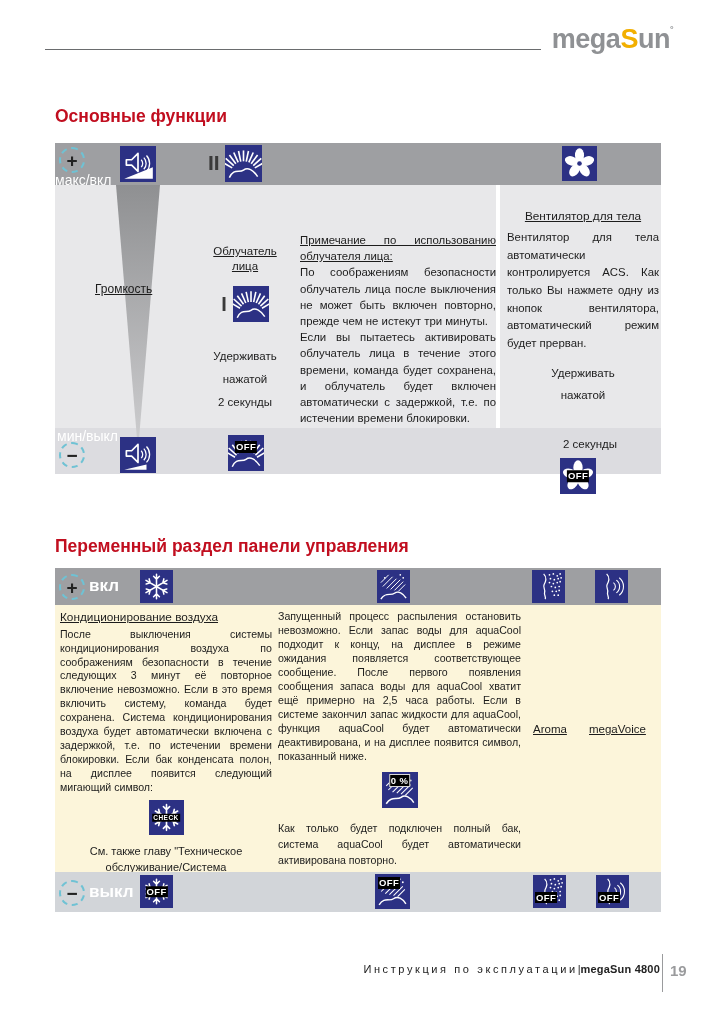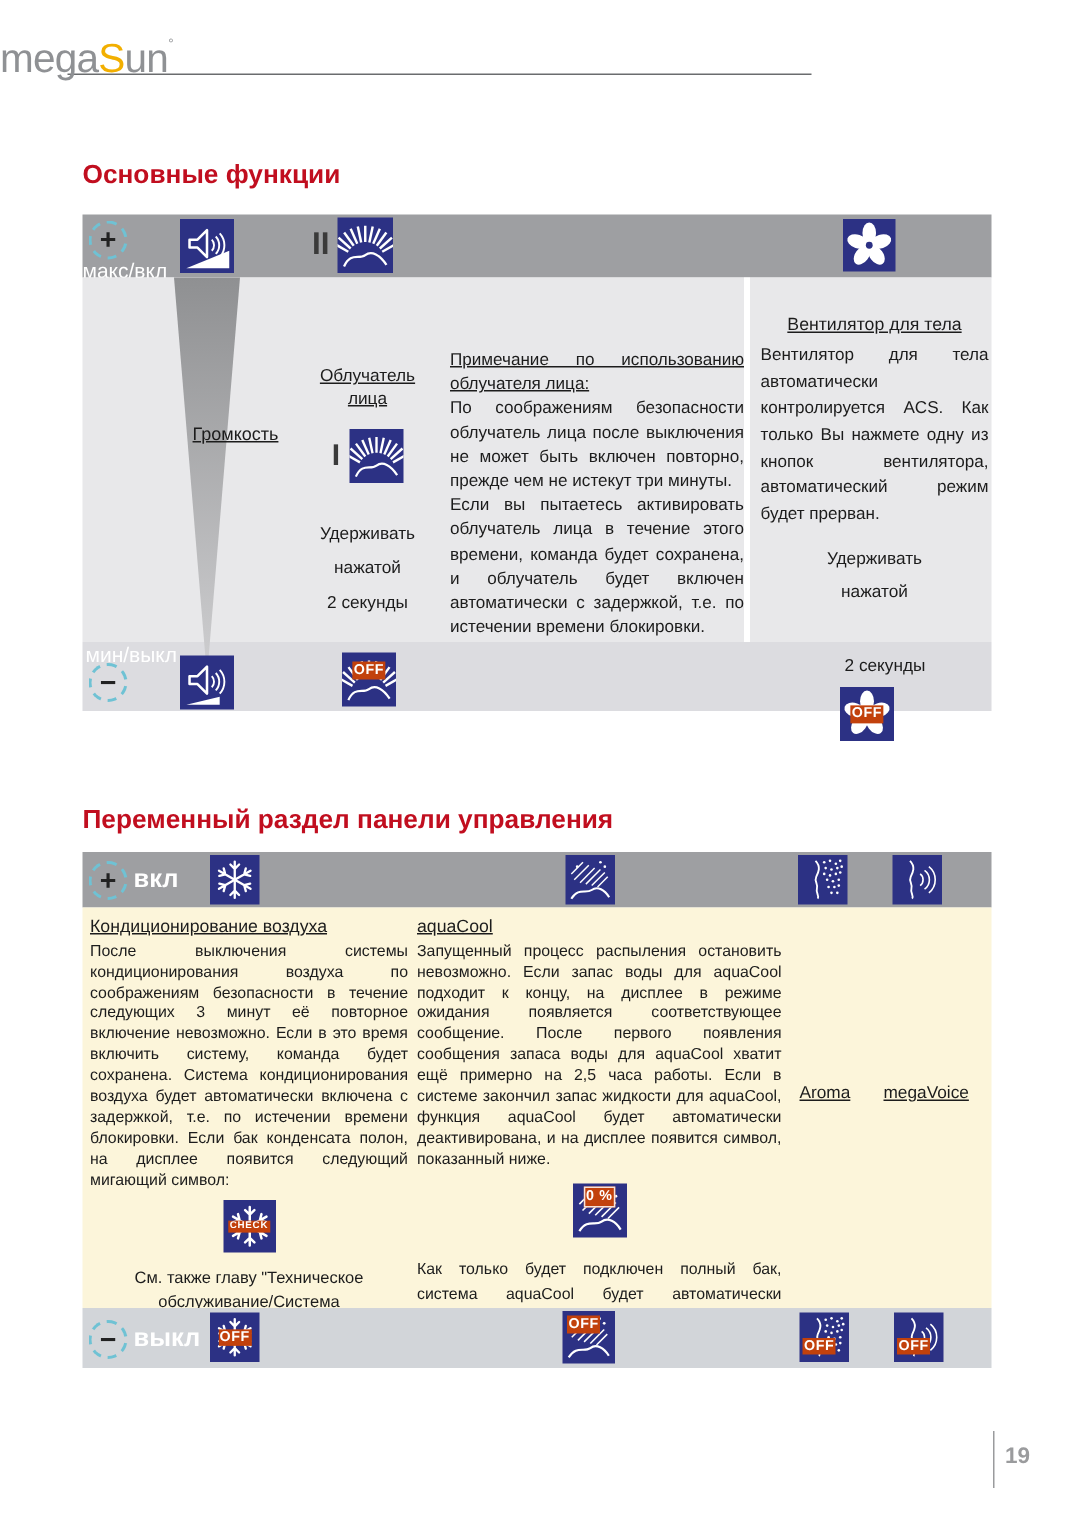--- a/index.html
+++ b/index.html
@@ -1,21 +1,21 @@
 <!DOCTYPE html>
 <html><head>
 <meta charset="utf-8">
 <style>
   html,body{margin:0;padding:0;background:#fff;}
   .page{position:relative;width:724px;height:1024px;background:#ffffff;
         font-family:"Liberation Sans",sans-serif;color:#1c1c1c;overflow:hidden;}
 
   
   .top-rule{position:absolute;left:45px;top:49px;width:496px;height:1px;background:#6a6c6e;}
-  .logo{position:absolute;left:0;top:24px;width:660px;font-size:27px;font-weight:normal;color:#8f9194;letter-spacing:-0.5px;}
+  .logo{position:absolute;left:13px;top:24px;width:660px;text-align:right;font-size:27px;font-weight:bold;color:#8f9194;letter-spacing:-0.5px;}
   .logo .accent{color:#f2af00;}
   .logo .reg{font-size:9px;vertical-align:top;color:#8f9194;}
 
   .h-red{position:absolute;left:55px;color:#c10e1f;font-weight:bold;font-size:17.5px;}
 
   
   .tbl{position:absolute;left:55px;width:606px;}
   .bar{position:absolute;left:0;width:606px;background:#9e9fa2;}
   .body1{position:absolute;left:0;top:42px;width:606px;height:243px;background:#e8e8ea;}
   .foot1{position:absolute;left:0;top:285px;width:606px;height:46px;background:#dcdce0;}
@@ -26,35 +26,35 @@
   
   .dcirc{position:absolute;width:22px;height:22px;border:2px dashed #6fc2d4;border-radius:50%;
          display:flex;align-items:center;justify-content:center;font-size:19px;font-weight:bold;color:#222;line-height:1;}
   .wlabel{position:absolute;color:#fff;font-size:14px;}
   .onoff{position:absolute;color:#fff;font-size:17px;font-weight:bold;}
 
   .nicon{position:absolute;background:#2c3184;}
   .nicon svg{display:block;width:100%;height:100%;}
   .pauselbl{position:absolute;font-size:21px;font-weight:bold;color:#3a3a3a;line-height:1;}
   .off{position:absolute;color:#fff;font-weight:bold;font-size:9.5px;letter-spacing:.4px;
-       background:#c2410c;line-height:1;padding:1px 1px;white-space:nowrap;}
+       background:#000000;line-height:1;padding:1px 1px;white-space:nowrap;}
   .off.center{top:50%;left:50%;transform:translate(-50%,-50%);}
   .off.topc{top:6px;left:50%;transform:translateX(-50%);}
   .off.tl{top:3px;left:3px;}
   .off.bl{bottom:5px;left:2px;}
   .chk{font-size:6.5px;letter-spacing:.5px;}
   .zero{border:1px solid rgba(255,255,255,.85);top:2px;left:50%;transform:translateX(-50%);}
 
   
   .jtext{font-size:11px;line-height:1.42;text-align:justify;color:#1c1c1c;}
   .jtext p{margin:0;}
   .u{text-decoration:underline;}
   .ctext{text-align:center;font-size:11.5px;color:#1c1c1c;}
 
-  .vol-label{position:absolute;left:27px;top:97px;width:150px;text-align:center;
+  .vol-label{position:absolute;left:40px;top:97px;width:150px;text-align:left;
              font-size:12px;text-decoration:underline;z-index:3;}
   .col2{position:absolute;left:130px;top:60px;width:120px;text-align:center;font-size:11.5px;}
   .col3{position:absolute;left:245px;top:3px;width:196px;margin-top:44px;}
   .col4{position:absolute;left:452px;top:24px;width:152px;}
   .hold{font-size:11.5px;text-align:center;}
 
   .t2col1{position:absolute;left:5px;top:5px;width:212px;font-size:10.6px;line-height:1.32;text-align:justify;}
   .t2col2{position:absolute;left:223px;top:5px;width:243px;font-size:10.6px;line-height:1.32;text-align:justify;}
   .t2titles{text-align:left;font-size:11.8px;margin-bottom:2px;}
   .t2lbl{position:absolute;top:118px;font-size:11.5px;text-decoration:underline;}
@@ -301,21 +301,20 @@
             <svg viewBox="0 0 34 34">
                 <use href="#s-flake"></use>
               </svg>
             <span class="off center chk">CHECK</span>
           </span>
         </div>
         <div style="text-align:center;margin-top:5px;font-size:11px;line-height:1.45;">См. также главу "Техническое обслуживание/Система кондиционирования воздуха".</div>
       </div>
 
       <div class="t2col2">
-        <div class="t2titles"><span class="u">aquaCool</span></div>
         <div>Запущенный процесс распыления остановить невозможно. Если запас воды для aquaCool подходит к концу, на дисплее в режиме ожидания появляется соответствующее сообщение. После первого появления сообщения запаса воды для aquaCool хватит ещё примерно на 2,5 часа работы. Если в системе закончил запас жидкости для aquaCool, функция aquaCool будет автоматически деактивирована, и на дисплее появится символ, показанный ниже.</div>
         <div style="text-align:center;margin-top:8px;">
           <span class="nicon" style="position:relative;display:inline-block;width:36px;height:36px;">
             <svg viewBox="0 0 34 34">
                 <use href="#s-mist"></use>
               </svg>
             <span class="off zero">0 %</span>
           </span>
         </div>
         <div style="margin-top:8px;line-height:1.55;">Как только будет подключен полный бак, система aquaCool будет автоматически активирована повторно.</div>
@@ -350,16 +349,19 @@
       </div>
       <div class="nicon" style="left:541px;top:3px;width:33px;height:33px;">
         <svg viewBox="0 0 34 34">
             <use href="#s-voice"></use>
           </svg>
         <span class="off bl">OFF</span>
       </div>
     </div>
   </div>
 
+  <div class="pfoot">
+    <span class="spread">Инструкция по эксплуатации</span><span>|</span><span class="model">megaSun 4800</span>
+  </div>
   <div class="pnum-line"></div>
   <div class="pnum">19</div>
 
 </div>
 
 </body></html>

